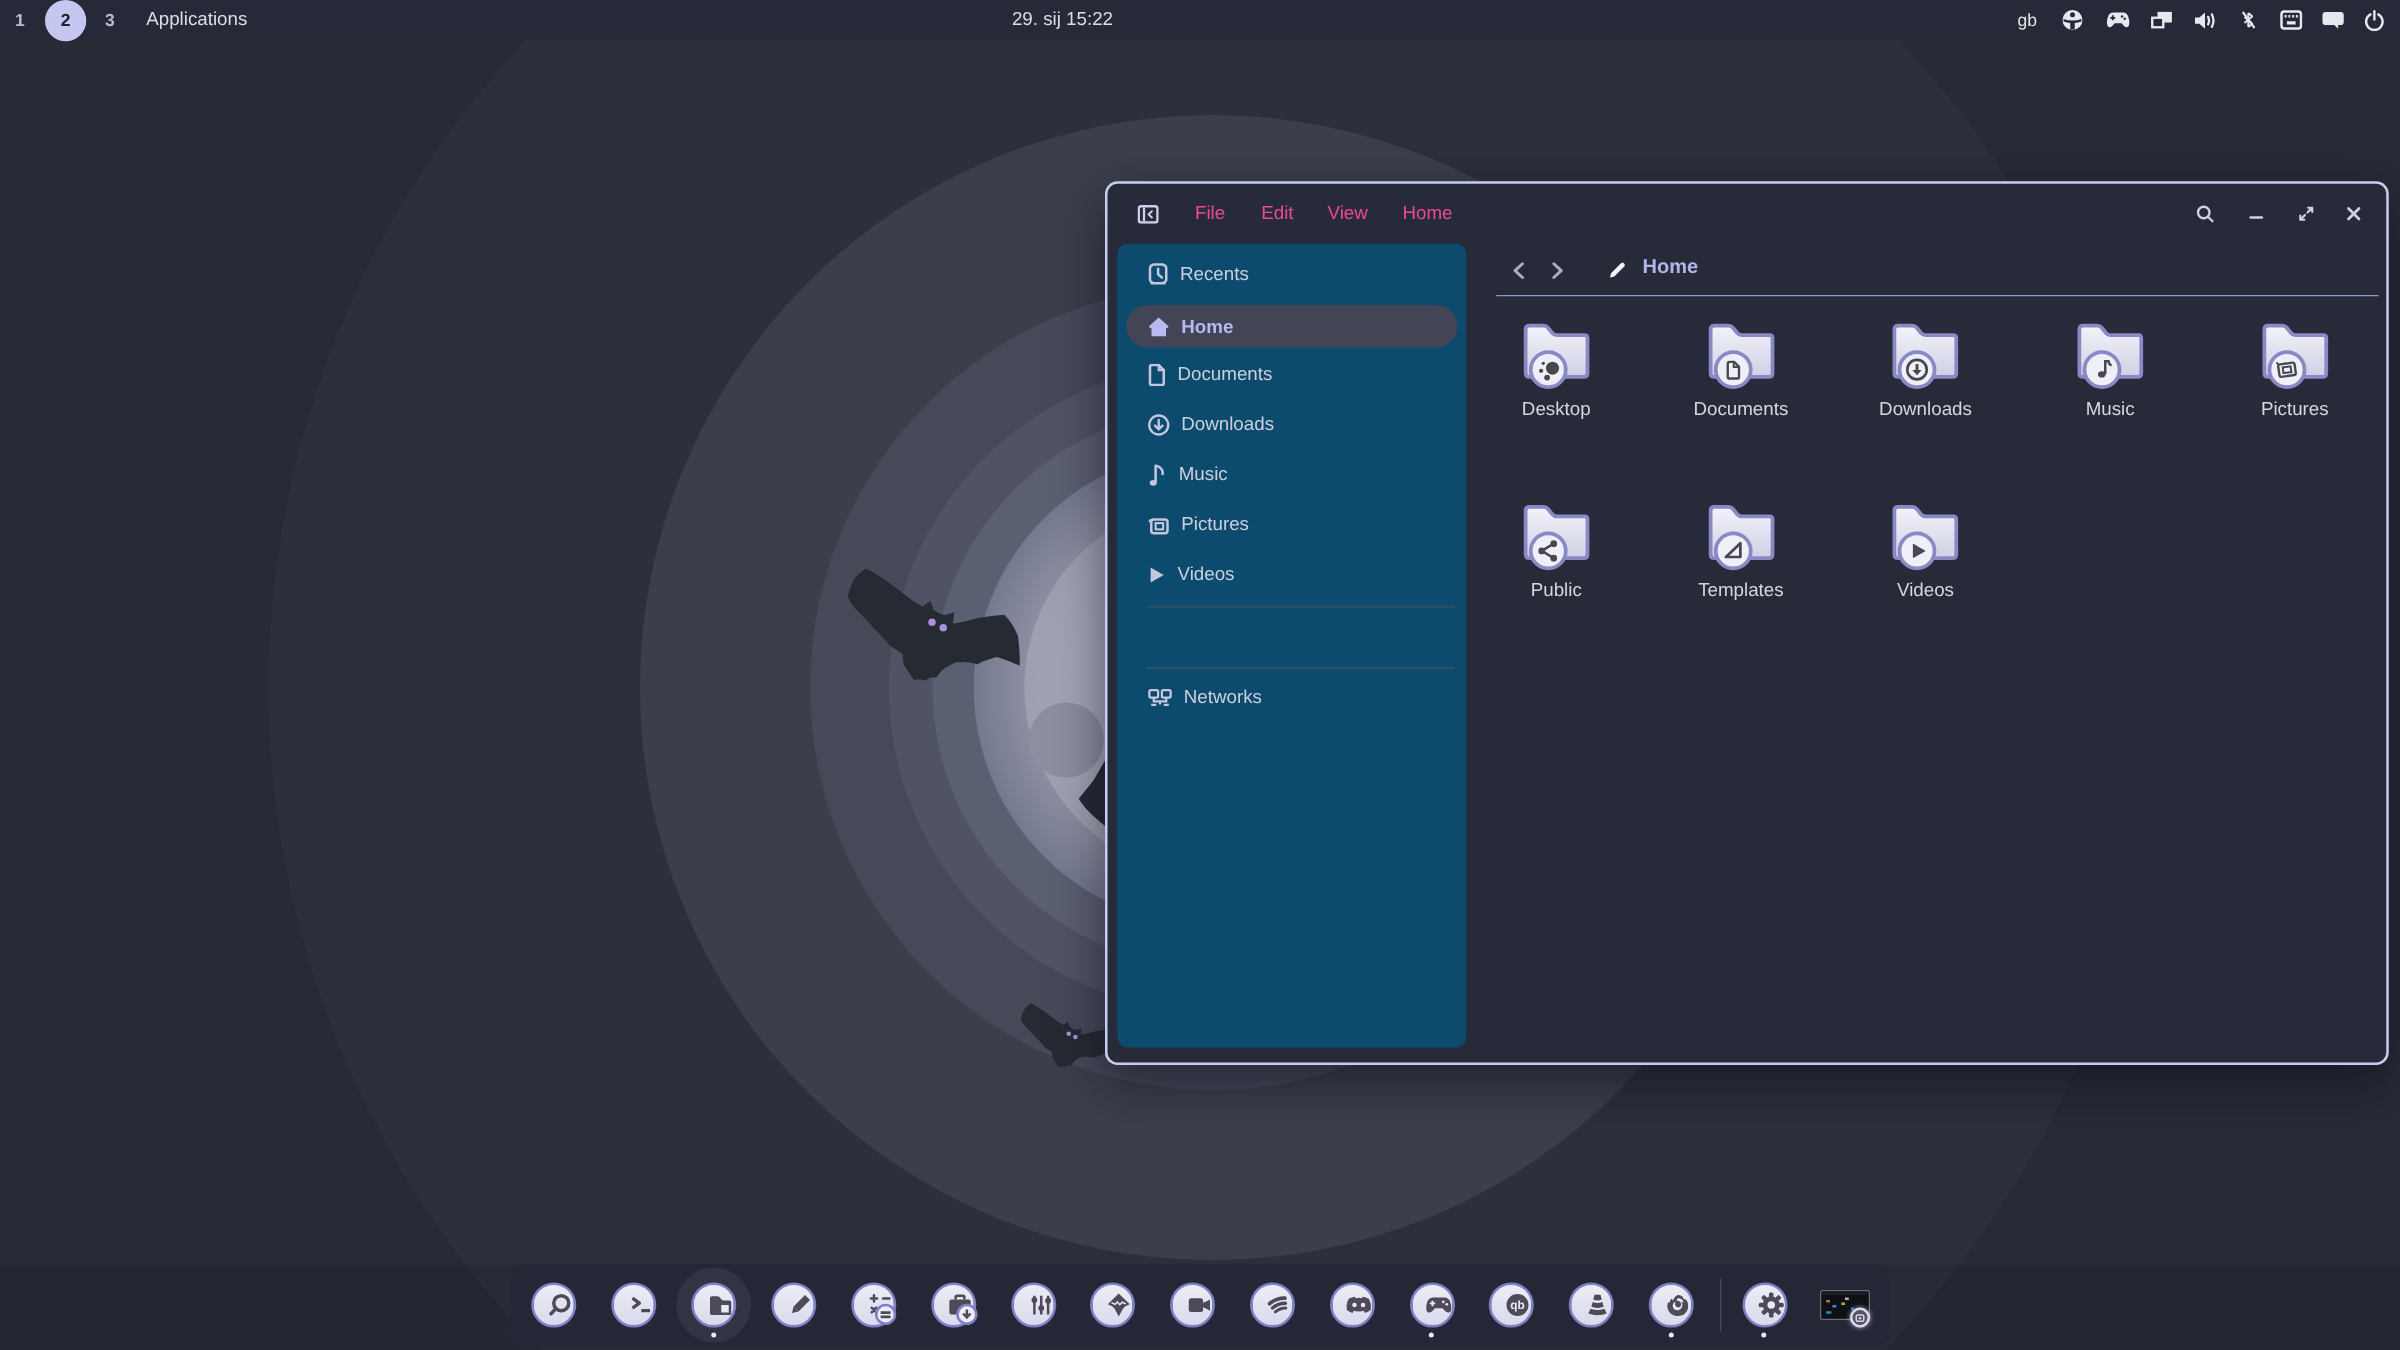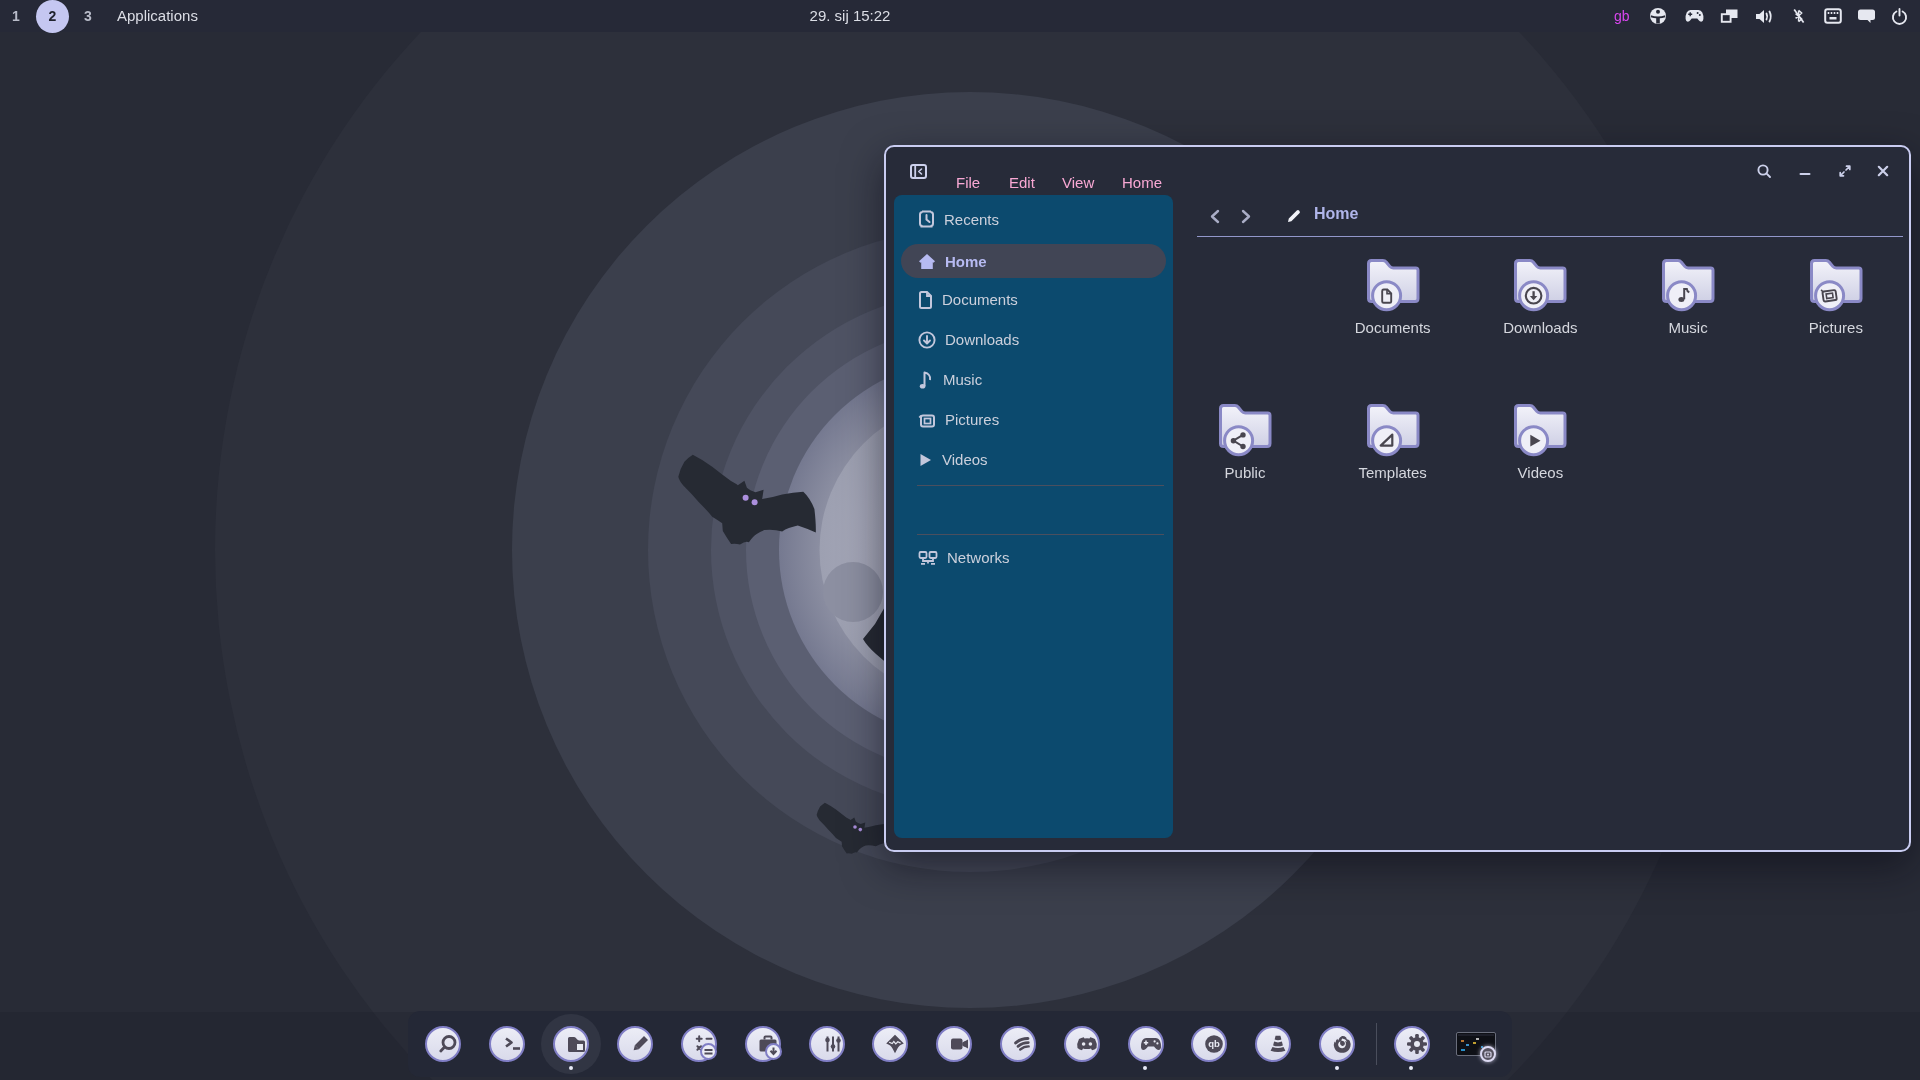--- a/index.html
+++ b/index.html
@@ -6,32 +6,32 @@
 html,body{width:1920px;height:1080px;overflow:hidden}
 body{font-family:"Liberation Sans",sans-serif;background:#282b36;position:relative;will-change:transform;transform:translateZ(0)}
 #wall{position:absolute;left:0;top:0}
 
 #topbar{position:absolute;left:0;top:0;width:1920px;height:32px;background:#262937;color:#d7dae3;z-index:5}
 #topbar .ws{position:absolute;top:0;height:32px;line-height:32px;font-size:14px;font-weight:bold;color:#b9bcc9;text-align:center}
 #ws2{position:absolute;left:36px;top:0;width:33px;height:33px;border-radius:50%;background:#c5c7f1;color:#20232e;font-size:14px;font-weight:bold;text-align:center;line-height:33px}
 #apps{position:absolute;left:117px;top:0;height:32px;line-height:32px;font-size:15px;color:#dcdee6}
 #clock{position:absolute;left:0;top:0;width:1700px;height:32px;line-height:32px;font-size:15px;color:#dcdee6;text-align:center}
 .trayicon{position:absolute;top:0;height:32px;display:flex;align-items:center}
-#kbd{font-size:14px;color:#d946ef}
+#kbd{font-size:14px;color:#e5e5e5}
 
 #dock{position:absolute;left:0;top:1012px;width:1920px;height:68px;background:rgba(18,20,28,0.16);z-index:5}
 #dockplate{position:absolute;left:408px;top:1011px;width:1104px;height:66px;background:#242836;border-radius:12px;z-index:5}
 .dicon{position:absolute;top:1026px;width:36px;height:36px;border-radius:50%;background:linear-gradient(180deg,#ecedf6 0%,#d9daeb 100%);border:2.5px solid #807ec5;z-index:6;display:flex;align-items:center;justify-content:flex-end}
 .dhl{position:absolute;top:1014px;width:60px;height:60px;border-radius:50%;background:#313543;z-index:5}
 .ddot{position:absolute;top:1066px;width:4px;height:4px;border-radius:50%;background:#e8eaf6;z-index:6}
 .dsep{position:absolute;top:1023px;left:1376px;width:1px;height:42px;background:#4a4e5c;z-index:6}
 
 #win{position:absolute;left:884px;top:145px;width:1027px;height:707px;background:#272b39;border:2px solid #c9ccf1;border-radius:10px;box-shadow:0 14px 40px rgba(10,10,20,.55);z-index:4}
 #titlebar{position:absolute;left:0;top:0;width:100%;height:48px}
-.menuitem{position:absolute;top:12px;height:48px;line-height:48px;font-size:15px;color:#f9a8d4}
+.menuitem{position:absolute;top:0;height:48px;line-height:48px;font-size:15px;color:#ec4899}
 .wbtn{position:absolute;top:14px;width:20px;height:20px;display:flex;align-items:center;justify-content:center}
 #sidebar{position:absolute;left:8px;top:48px;width:279px;height:643px;background:#0c4a6e;border-radius:8px}
 .srow{position:absolute;left:7px;width:265px;height:34px;display:flex;align-items:center;font-size:15px;color:#ccd0dc}
 .srow svg{margin-left:17px;margin-right:9px;flex:none}
 .ssep{position:absolute;left:23px;width:247px;height:1px;background:#4b4f5e}
 #homerow{background:#414555;border-radius:17px;color:#b6baf1;font-weight:bold}
 
 #navbar{position:absolute;left:287px;top:48px;width:736px;height:42px}
 #pathsep{position:absolute;left:311px;top:89px;width:706px;height:1px;background:#9297cb}
 .fitem{position:absolute;width:148px;text-align:center;color:#d5d7de;font-size:15px}
@@ -269,20 +269,31 @@
       </svg>
     <svg style="position:absolute;left:67px;top:14px" width="12" height="15" viewBox="0 0 12 15">
         <path d="M 3 2 L 9 7.5 L 3 13" fill="none" stroke="#a9adc6" stroke-width="2.4" stroke-linecap="round" stroke-linejoin="round"></path>
       </svg>
     <svg style="position:absolute;left:113px;top:13px" width="16" height="16" viewBox="0 0 16 16">
         <path d="M 2 14 L 2.8 10.6 L 10.8 2.6 A 1.6 1.6 0 0 1 13.1 2.6 L 13.4 2.9 A 1.6 1.6 0 0 1 13.4 5.2 L 5.4 13.2 Z" fill="#f2f3f9"></path>
       </svg>
     <div style="position:absolute;left:141px;top:10px;font-size:16px;font-weight:bold;color:#b0b5ea">Home</div>
   </div>
   <div id="pathsep"></div>
+  <div class="fitem" style="left:285px;top:110px">
+    <svg width="56" height="56" viewBox="0 0 56 56">
+        <path class="fol" d="M 3.5 41.5 Q 3.5 44.5 6.5 44.5 L 50 44.5 Q 53 44.5 53 41.5 L 53 13.3 Q 53 11 50.7 11 L 28.2 11 Q 26.1 11 24.8 9.4 L 21.4 5.2 Q 20 3.5 17.8 3.5 L 6.5 3.5 Q 3.5 3.5 3.5 6.5 Z"></path>
+        <circle class="emb" cx="21.6" cy="38.7" r="14"></circle>
+        <circle cx="25" cy="37.5" r="5.2" fill="#49464f"></circle>
+        <circle cx="17.6" cy="33.6" r="1.3" fill="#49464f"></circle>
+        <circle cx="15.9" cy="39.6" r="1.7" fill="#49464f"></circle>
+        <circle cx="20.7" cy="45" r="2.3" fill="#49464f"></circle>
+      </svg>
+    <div class="lbl">Desktop</div>
+  </div>
   <div class="fitem" style="left:432.7px;top:110px">
     <svg width="56" height="56" viewBox="0 0 56 56">
         <path class="fol" d="M 3.5 41.5 Q 3.5 44.5 6.5 44.5 L 50 44.5 Q 53 44.5 53 41.5 L 53 13.3 Q 53 11 50.7 11 L 28.2 11 Q 26.1 11 24.8 9.4 L 21.4 5.2 Q 20 3.5 17.8 3.5 L 6.5 3.5 Q 3.5 3.5 3.5 6.5 Z"></path>
         <circle class="emb" cx="21.6" cy="38.7" r="14"></circle>
         <path d="M 17.2 44.5 L 17.2 34 Q 17.2 32.5 18.7 32.5 L 22.3 32.5 L 26.2 36.4 L 26.2 44.5 Q 26.2 45.8 24.8 45.8 L 18.6 45.8 Q 17.2 45.8 17.2 44.5 Z" fill="none" stroke="#49464f" stroke-width="1.9"></path>
         <path d="M 22 32.8 L 22 36.6 L 26 36.6" fill="none" stroke="#49464f" stroke-width="1.6"></path>
       </svg>
     <div class="lbl">Documents</div>
   </div>
   <div class="fitem" style="left:580.4px;top:110px">

